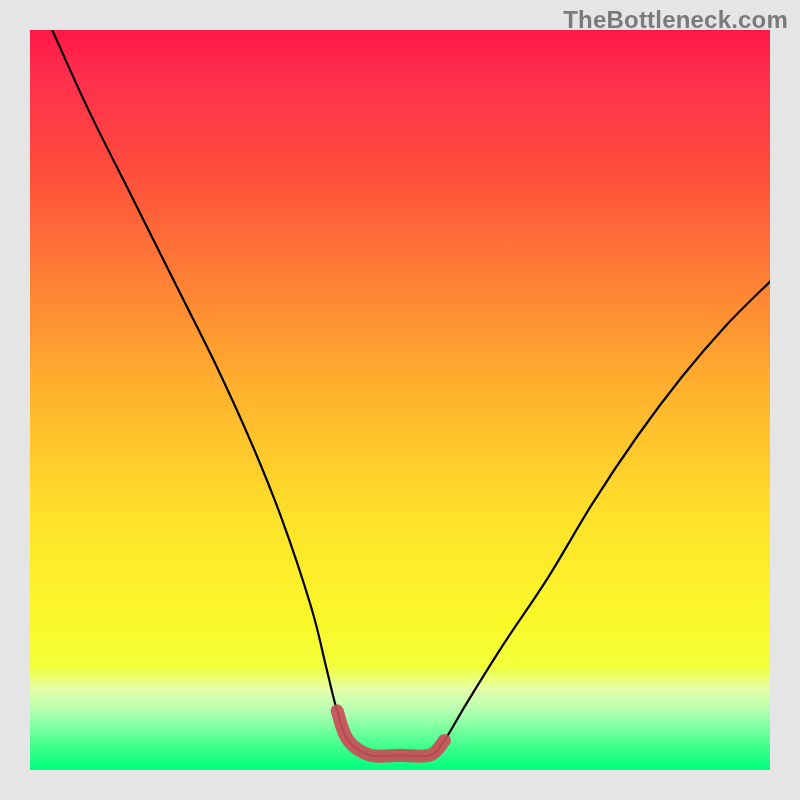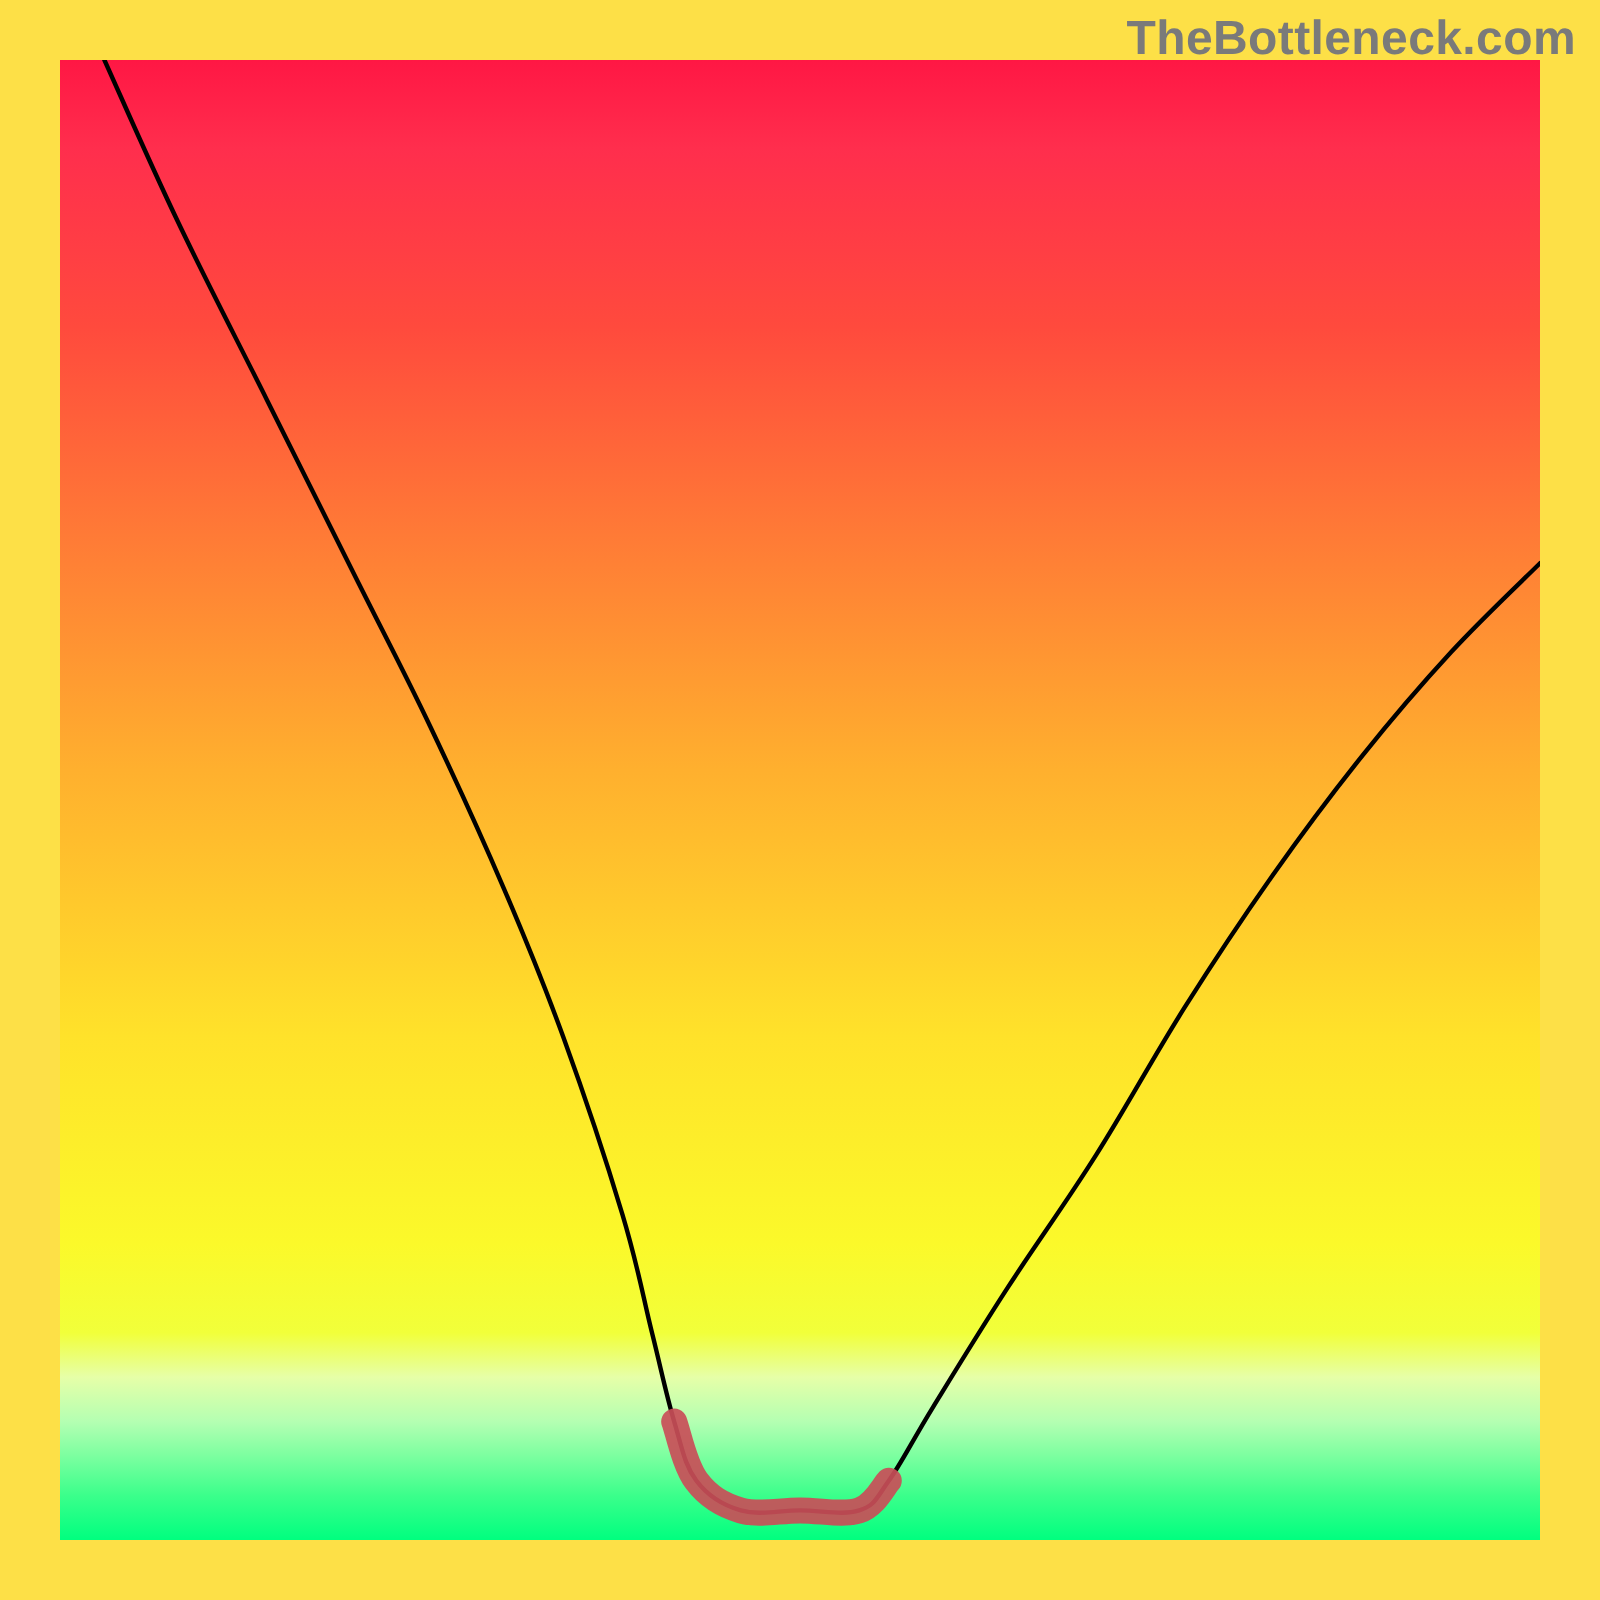--- a/index.html
+++ b/index.html
@@ -1,21 +1,21 @@
 <!DOCTYPE html>
 <html><head>
 <meta charset="utf-8">
 <style>
   * { margin: 0; padding: 0; box-sizing: border-box; }
   html, body { width: 800px; height: 800px; overflow: hidden; background: #000; }
   .frame {
     position: relative;
     width: 800px;
     height: 800px;
-    background: #fde047;
+    background: #e5e5e5;
   }
   .watermark {
     position: absolute;
     top: 6px;
     right: 12px;
     font-family: Arial, Helvetica, sans-serif;
     font-size: 24px;
     font-weight: 600;
     color: #7a7a7a;
     z-index: 10;

